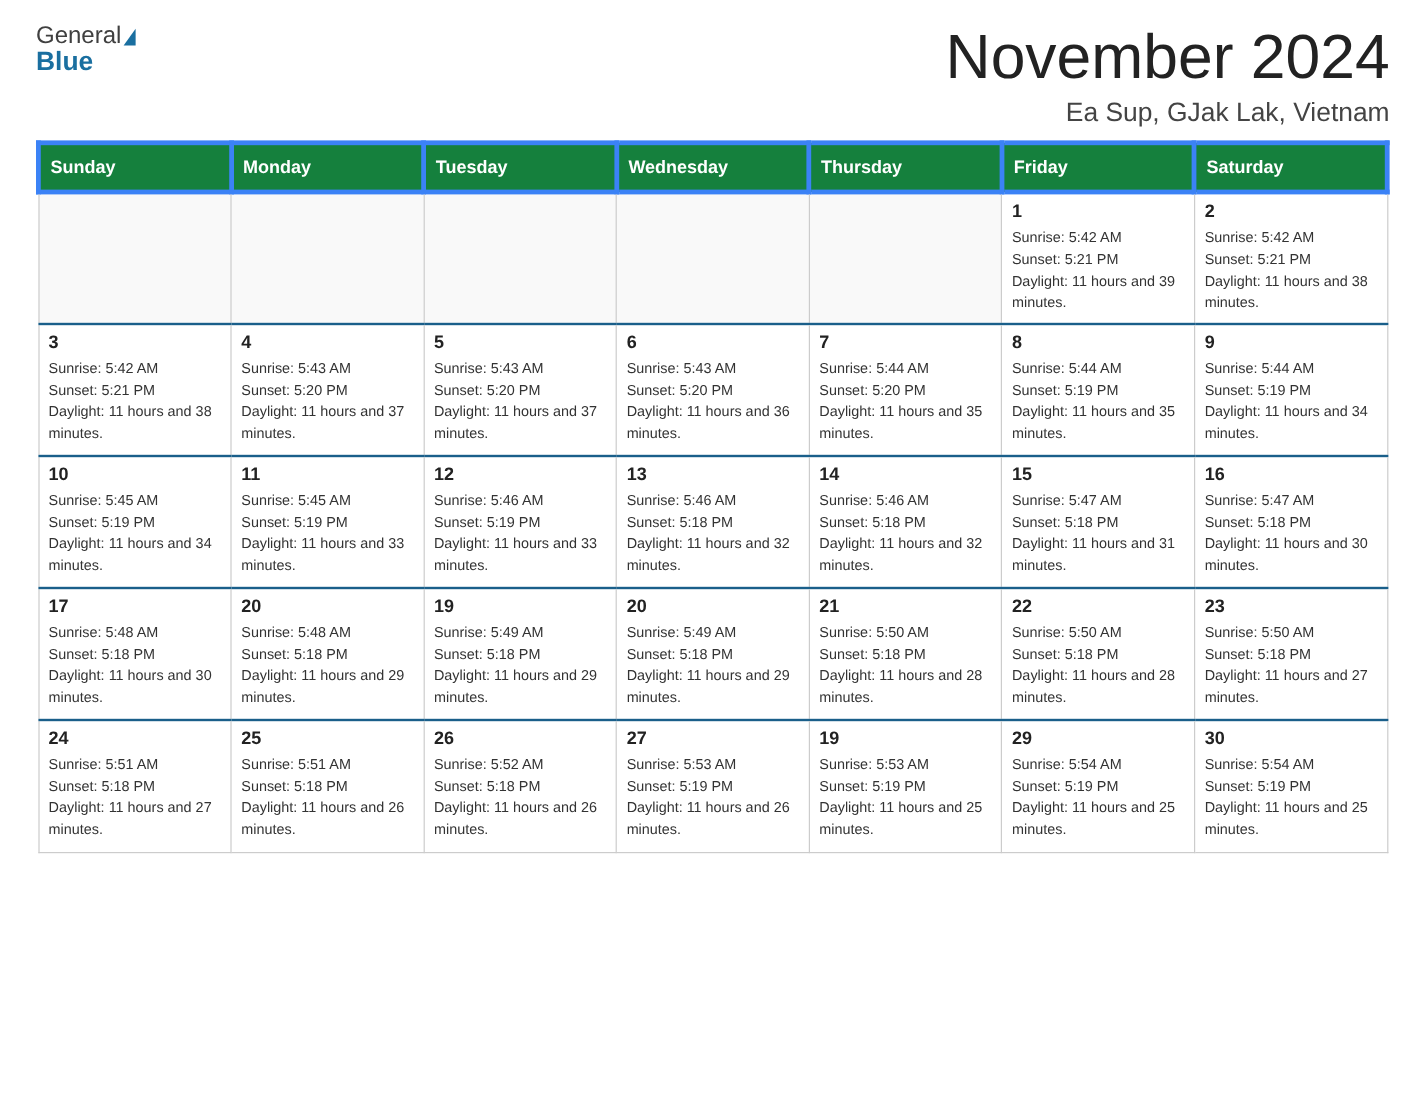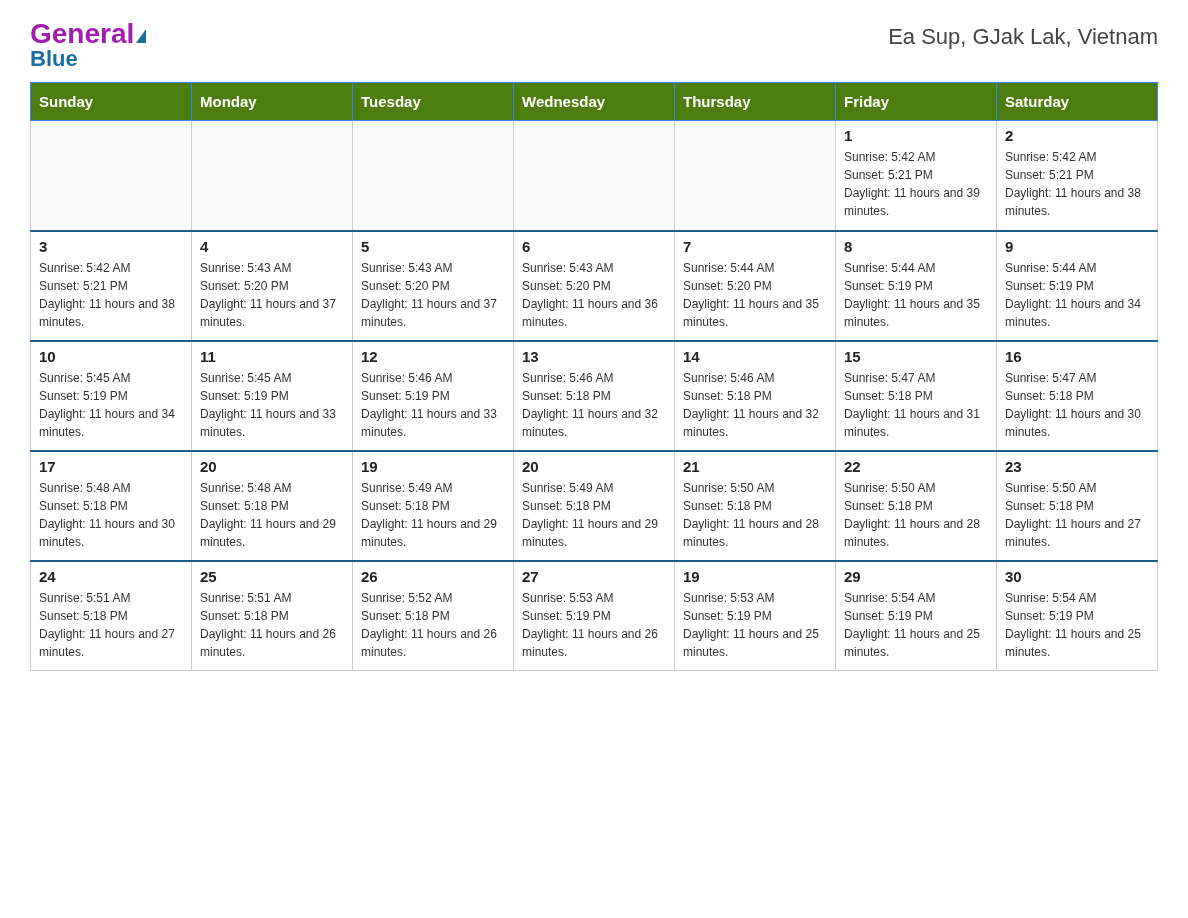--- a/index.html
+++ b/index.html
@@ -15,23 +15,23 @@
       justify-content: space-between;
       align-items: flex-start;
       margin-bottom: 10px;
     }
     .logo-area {
       display: flex;
       flex-direction: column;
       align-items: flex-start;
     }
     .logo-text {
-      font-size: 28px;
-      font-weight: bold;
-      color: #a21caf;
+      font-size: 20px;
+      font-weight: normal;
+      color: #404040;
       line-height: 1;
     }
     .logo-triangle {
       display: inline-block;
       width: 0;
       height: 0;
       border-left: 10px solid transparent;
       border-bottom: 14px solid #1a6fa0;
       margin-left: 2px;
       vertical-align: middle;
@@ -56,27 +56,27 @@
       font-size: 22px;
       color: #444;
       margin-top: 4px;
     }
     .calendar-table {
       width: 100%;
       border-collapse: collapse;
       margin-top: 8px;
     }
     .calendar-table th {
-      background-color: #4d7c0f;
+      background-color: #15803d;
       color: #ffffff;
       font-size: 15px;
       font-weight: bold;
       padding: 10px 8px;
       text-align: left;
-      border: 1px solid #3b82f6;
+      border: 4px solid #3b82f6;
     }
     .calendar-table td {
       vertical-align: top;
       border: 1px solid #cccccc;
       padding: 6px 8px;
       width: calc(100% / 7);
       height: 110px;
       font-size: 12.5px;
       color: #333;
       background: #fff;
@@ -103,20 +103,21 @@
 <body>
 
 <div class="header-area">
   <div class="logo-area">
     <div class="logo-text">
       General<span class="logo-triangle"></span>
     </div>
     <div class="logo-sub">Blue</div>
   </div>
   <div class="title-area">
+    <div class="month-title">November 2024</div>
     <div class="location-title">Ea Sup, GJak Lak, Vietnam</div>
   </div>
 </div>
 
 <table class="calendar-table">
   <thead>
     <tr>
     <th>Sunday</th>
         <th>Monday</th>
         <th>Tuesday</th>

